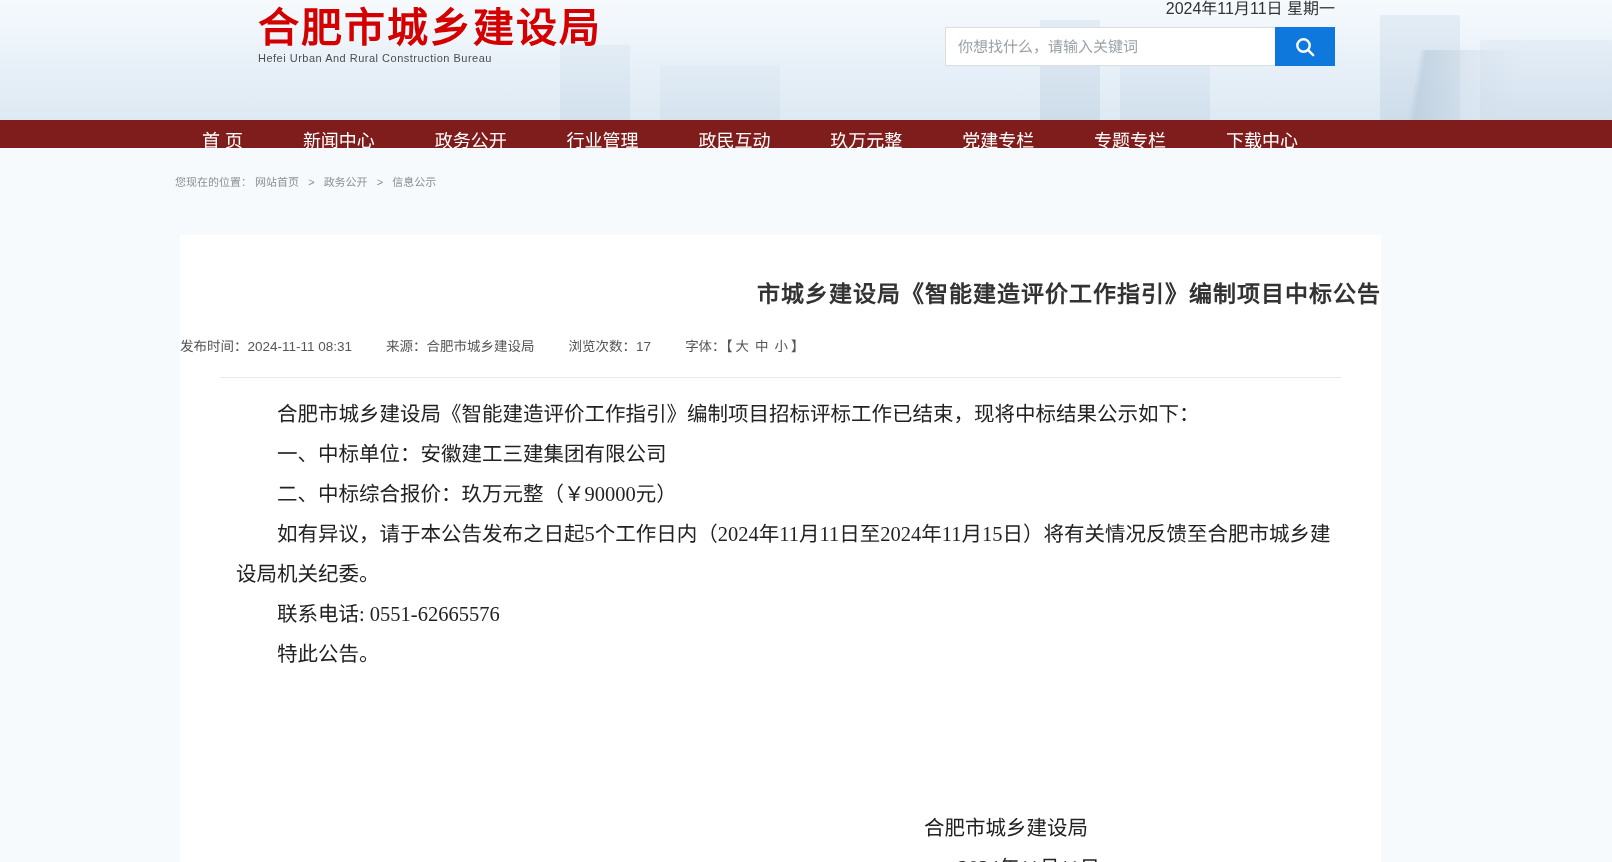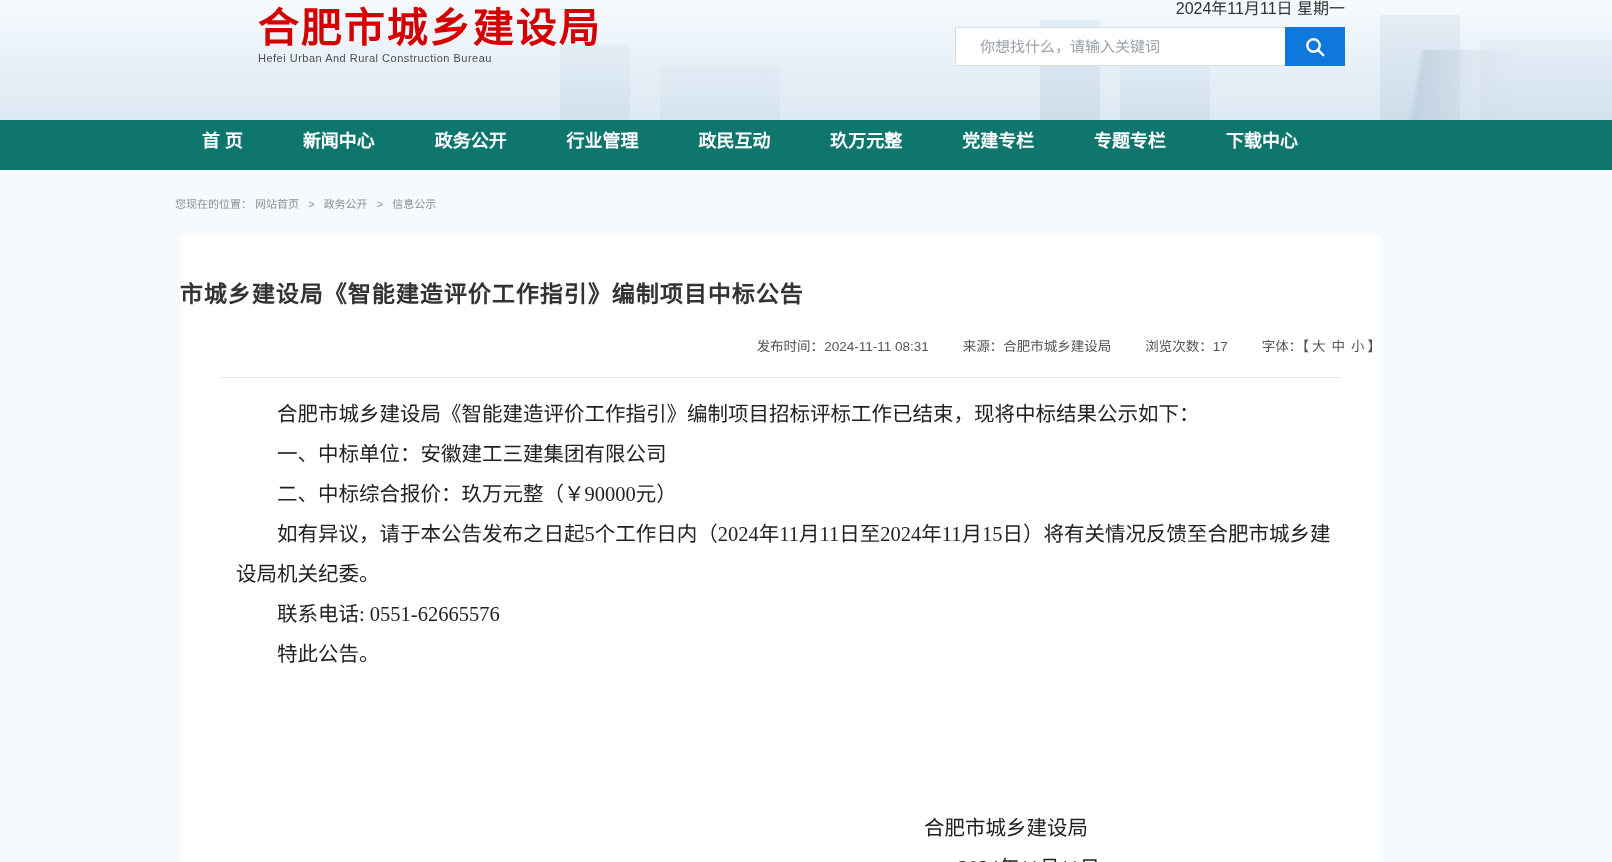--- a/index.html
+++ b/index.html
@@ -23,45 +23,45 @@
   .road { position:absolute; right:0; bottom:-10px; width:330px; height:80px;
     background:linear-gradient(100deg, transparent 40%, rgba(173,193,210,.45) 42%, rgba(208,221,233,.5) 55%, transparent 70%); }
 
   .logo { position:absolute; left:258px; top:6px; }
   .logo-title {
     font-family:"Liberation Serif","DejaVu Serif",serif;
     font-weight:900; font-size:41px; line-height:44px; color:#d40000; letter-spacing:2px;
   }
   .logo-sub { margin-top:2px; font-size:11px; color:#4d4d4d; letter-spacing:.5px; }
 
-  .header-right { position:absolute; top:0; right:267px; display:flex; flex-direction:column; align-items:flex-end; }
+  .header-right { position:absolute; top:0; right:277px; display:flex; flex-direction:column; align-items:flex-end; }
   .topdate { font-size:16px; color:#333; line-height:17px; }
   .searchbar { margin-top:10px; display:flex; }
   .search-input {
     width:330px; height:39px; border:1px solid #d9dee3; border-right:none; background:#fff;
-    padding:0 24px; font-size:15px; color:#333; outline:none;
+    padding:0 12px; font-size:15px; color:#333; outline:none;
   }
   .search-input::placeholder { color:#9aa1a8; }
   .search-btn { width:60px; height:39px; background:#0e78dc; border:none; cursor:pointer;
     display:flex; align-items:center; justify-content:center; }
 
   
-  .nav { height:50px; background:#0f766e; width:100%;font-weight:bold; }
+  .nav { height:28px; background:#7f1d1d; width:100%; }
   .nav-inner { margin-left:200px; width:1100px; height:42px; display:flex; justify-content:space-between; align-items:center; }
   .nav-item { color:#fff; font-size:18px; text-decoration:none; line-height:42px; padding:0 2px; cursor:pointer; white-space:nowrap; }
 
   
   .breadcrumb { margin:25px 0 0 175px; font-size:11px; color:#8a8f94; }
   .breadcrumb a { color:#8a8f94; text-decoration:none; cursor:pointer; }
   .crumb-sep { margin:0 6px; }
 
   
   .card { position:absolute; left:180px; top:235px; width:1201px; height:640px; background:#fff; }
-  .art-title { margin-top:40px; text-align:left; font-size:23px; font-weight:bold; color:#333; letter-spacing:1px; }
-  .meta { margin-top:26px; display:flex; justify-content:flex-end; gap:34px; font-size:13.5px; color:#555; }
+  .art-title { margin-top:40px; text-align:right; font-size:23px; font-weight:bold; color:#333; letter-spacing:1px; }
+  .meta { margin-top:26px; display:flex; justify-content:flex-start; gap:34px; font-size:13.5px; color:#555; }
   .meta b { font-weight:normal; }
   .font-links a { color:#555; text-decoration:none; margin:0 3px; cursor:pointer; }
   .divider { margin:22px 40px 0 40px; border:none; border-top:1px solid #e8e8e8; height:0; }
 
   .art-body {
     margin-top:16px; padding:0 40px 0 35px;
     font-family:"Liberation Serif","DejaVu Serif",serif;
     font-size:20.5px; line-height:40px; color:#222;
   }
   .art-body p { text-indent:2em;margin-left:21px; }

